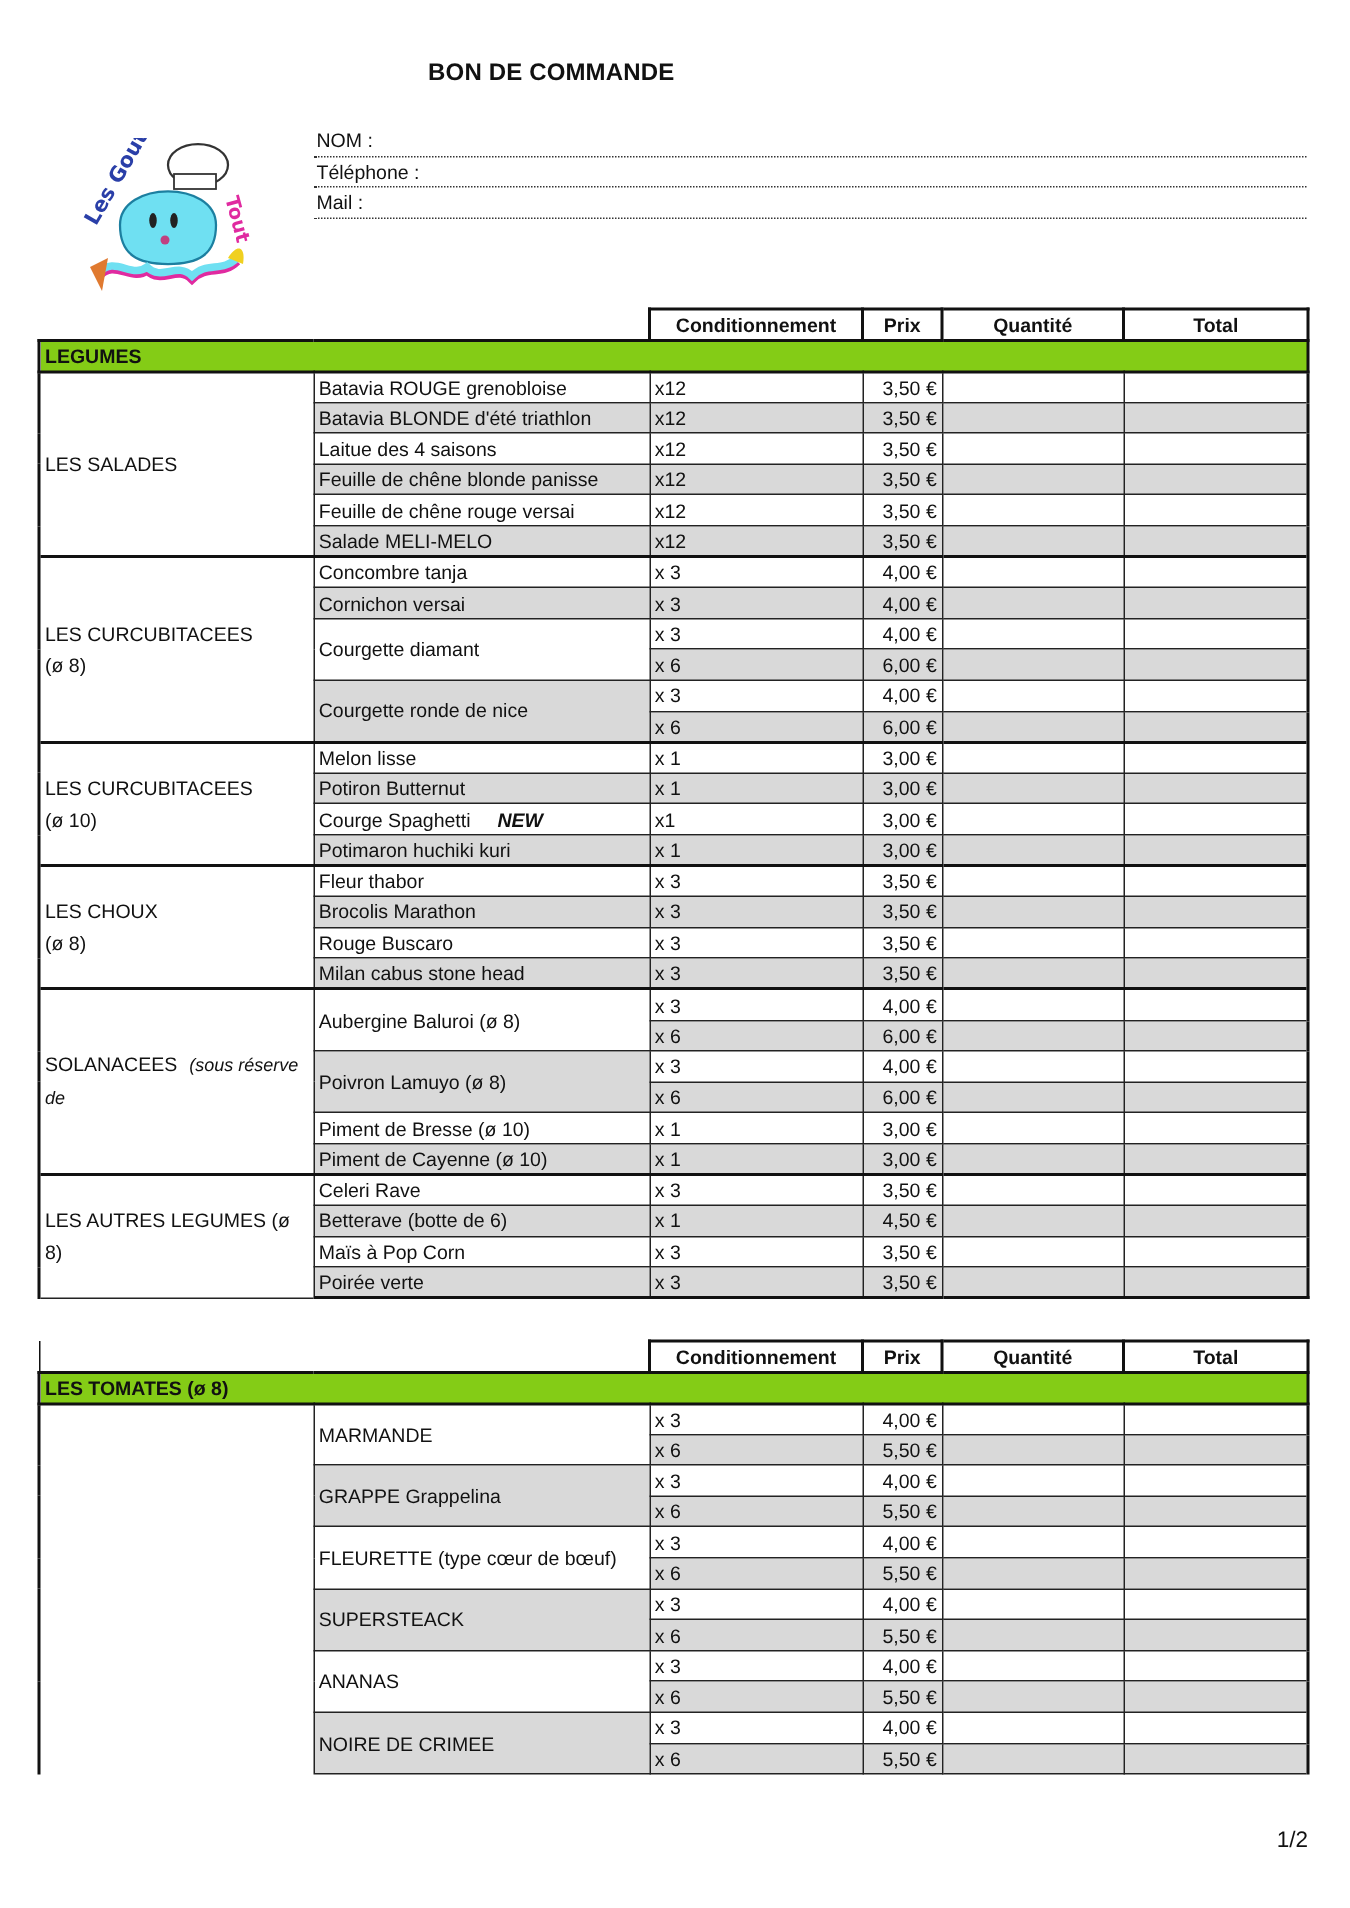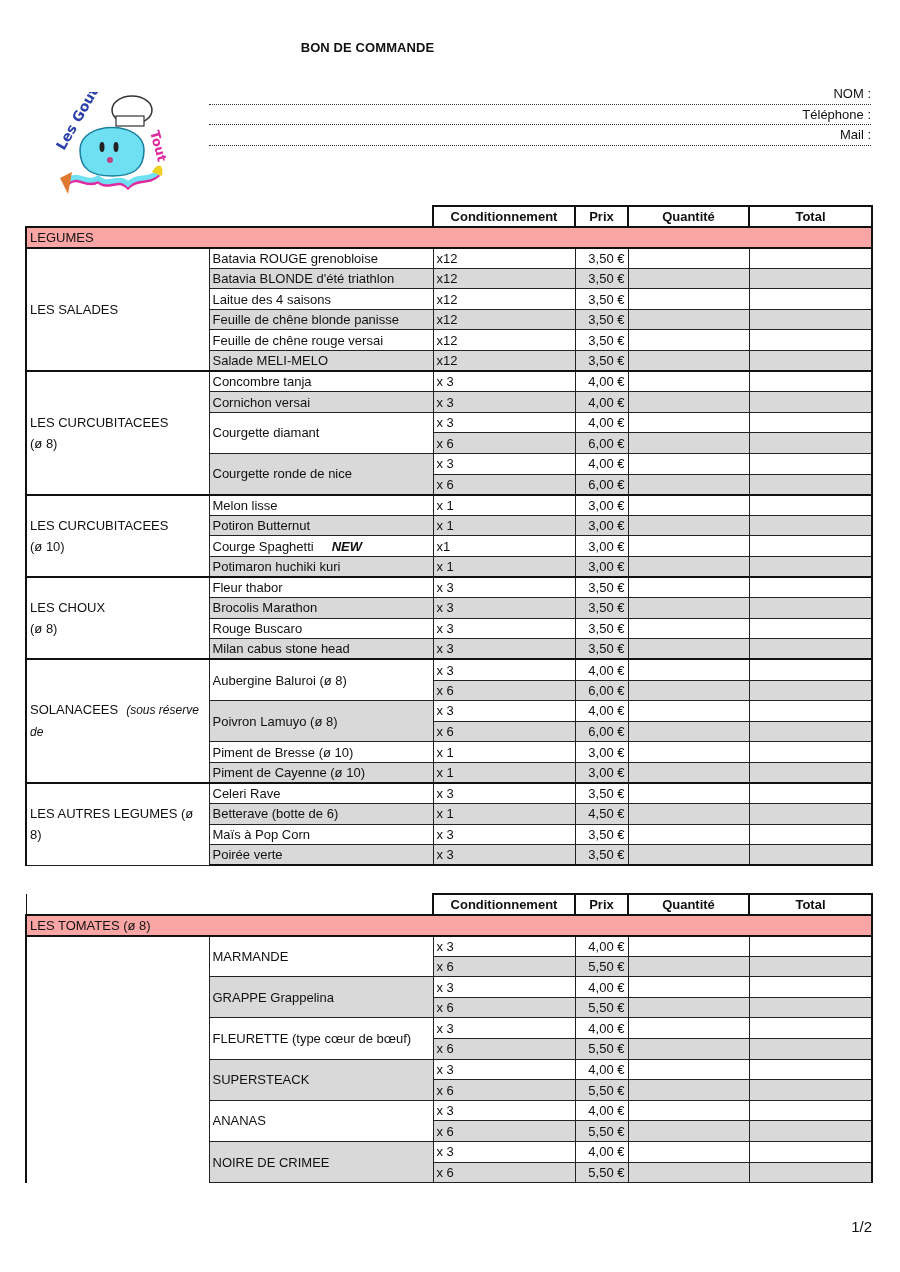--- a/index.html
+++ b/index.html
@@ -1,31 +1,31 @@
 <!DOCTYPE html>
 <html><head>
 <meta charset="utf-8">
 <style>
   * { box-sizing: border-box; margin: 0; padding: 0; }
   html, body { width: 900px; height: 1272px; background: #ffffff; }
   body { position: relative; font-family: "Liberation Sans", sans-serif; color: #111; overflow: hidden; }
 
-  .title { position: absolute; top: 40px; left: 0; width: 735px; text-align: center; font-size: 13px; font-weight: bold; letter-spacing: 0.1px; }
+  .title { position: absolute; top: 40px; left: 0; width: 735px; text-align: center; font-size: 16px; font-weight: bold; letter-spacing: 0.1px; }
 
   .logo { position: absolute; left: 52px; top: 92px; width: 118px; height: 106px; }
 
   .contact { position: absolute; left: 209px; top: 84px; width: 662px; }
-  .contact-row { height: 20.5px; border-bottom: 1px dotted #333; font-size: 13px; line-height: 19px; padding-left: 2px; text-align: right; }
+  .contact-row { height: 20.5px; border-bottom: 1px dotted #333; font-size: 13px; line-height: 19px; padding-left: 2px; }
 
   table { position: absolute; border-collapse: collapse; table-layout: fixed; font-size: 13px; }
   td { height: 20.6px; padding: 0 3px; white-space: nowrap; overflow: hidden; border: 1px solid #222; vertical-align: middle; }
   .hdr td { font-weight: bold; text-align: center; border: 2px solid #111; border-bottom: 2px solid #111; }
   .hdr td.blank { border: none; }
   .hdr td.blank-left { border: none; border-left: 1px solid #111; }
-  .cat td { background: #fca5a5; font-weight: normal; border: 2px solid #111; height: 21px; }
+  .cat td { background: #84cc16; font-weight: bold; border: 2px solid #111; height: 21px; }
   .g { background: #d9d9d9; }
   .c { }
   .r { text-align: right; }
   .group { text-align: left; border-left: 2px solid #111; white-space: normal; line-height: 21px; }
   .edge-r { border-right: 2px solid #111; }
   .top-thick td { border-top: 2px solid #111; }
   .bot-thick td { border-bottom: 2px solid #111; }
   .new { font-weight: bold; font-style: italic; margin-left: 18px; }
   .note { font-style: italic; font-size: 12px; margin-left: 8px; }
 

